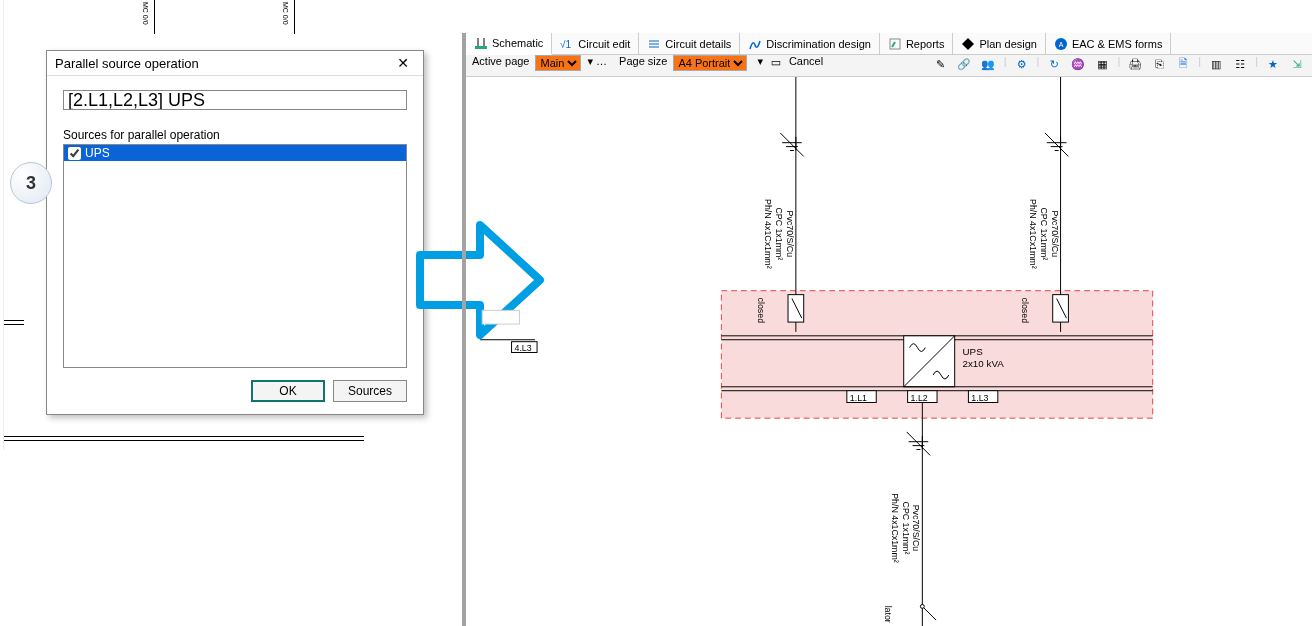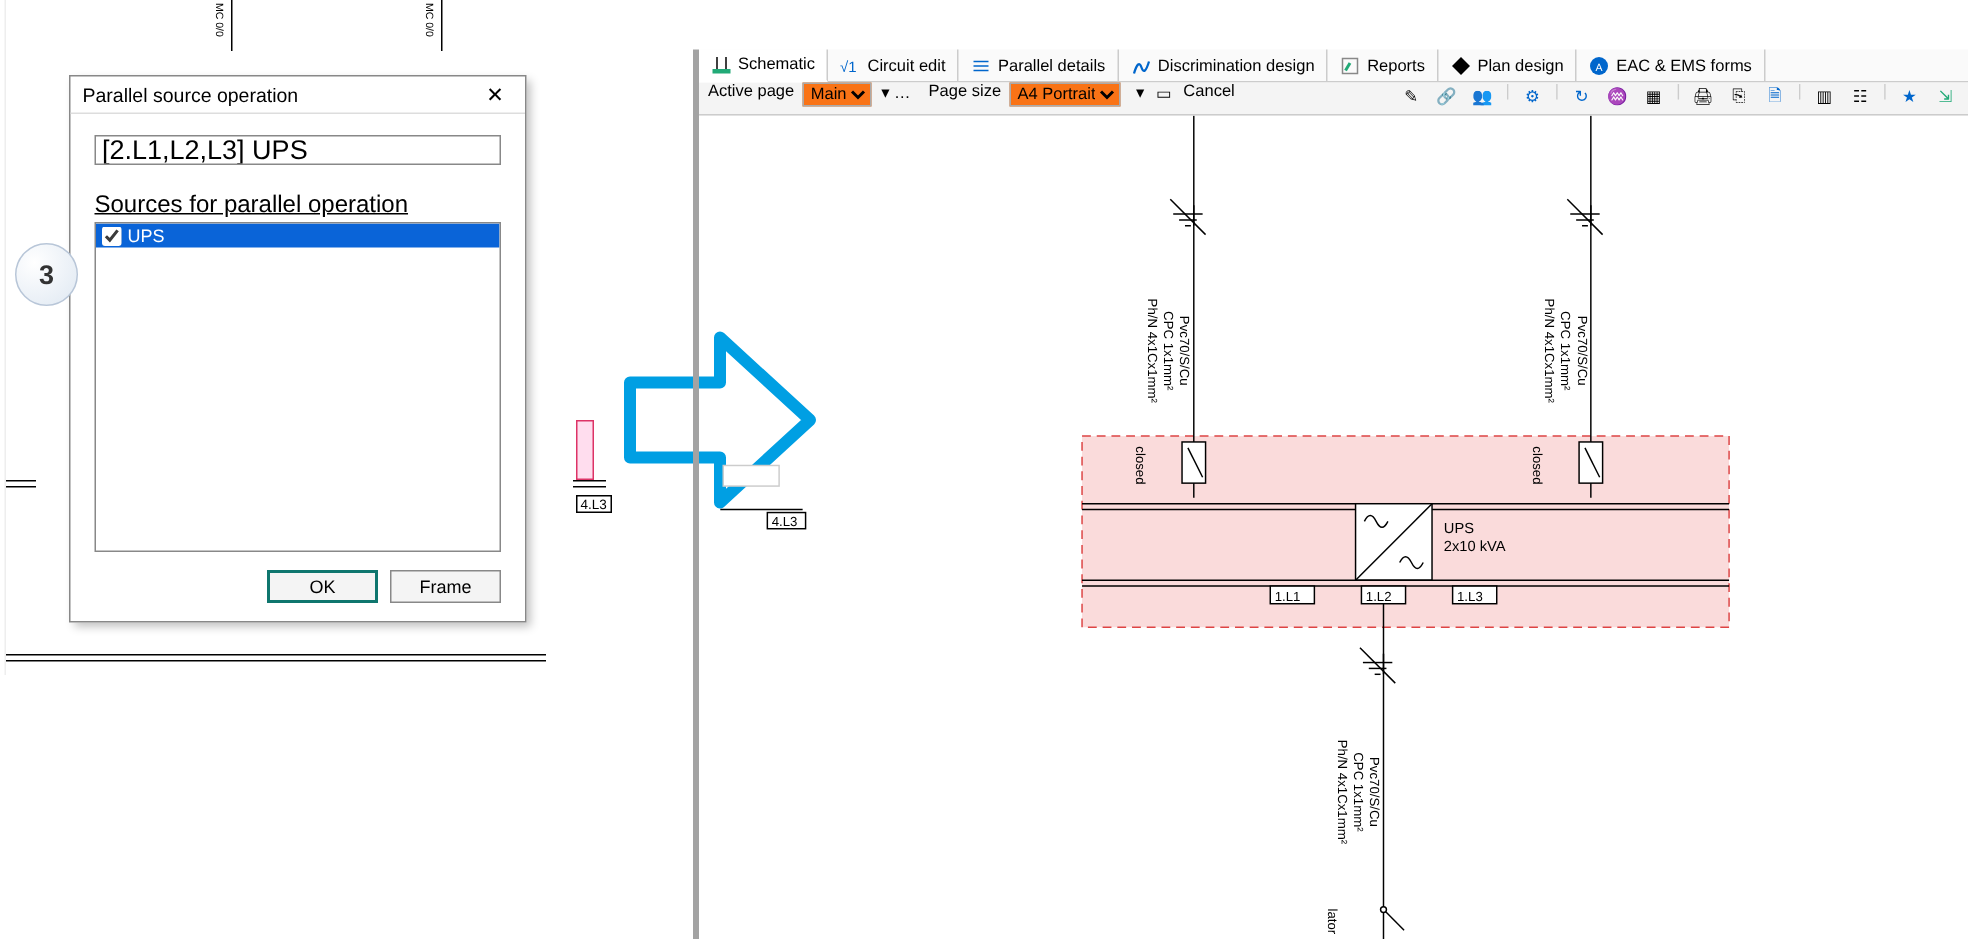--- a/index.html
+++ b/index.html
@@ -1,30 +1,30 @@
 <!DOCTYPE html>
 <html><head>
 <meta charset="utf-8">
 <style>
   * { box-sizing: border-box; margin: 0; padding: 0; font-family: "Segoe UI", Arial, sans-serif; }
   body { width: 1316px; height: 626px; background: #fff; position: relative; overflow: hidden; }
 
   
   .dialog {
-    position: absolute; left: 46px; top: 50px; width: 305px; height: 365px;
+    position: absolute; left: 46px; top: 50px; width: 378px; height: 365px;
     border: 1px solid #888; background: #fff; box-shadow: 3px 3px 6px rgba(0,0,0,.25);
     display: flex; flex-direction: column;
   }
   .dialog-titlebar { display: flex; align-items: center; justify-content: space-between; padding: 4px 8px; border-bottom: 1px solid #ddd; }
   .dialog-title { font-size: 13px; }
   .dialog-close { width: 24px; text-align: center; font-size: 14px; cursor: pointer; background:none;border:none; }
   .dialog-body { padding: 14px 16px 0 16px; flex: 1; display: flex; flex-direction: column; }
   .field-label { font-size: 12px; margin-bottom: 2px; }
   .field-input { width: 100%; height: 20px; border: 1px solid #888; font-size: 18px; padding: 0 4px; }
-  .list-label { font-size: 16px; margin-top: 18px; margin-bottom: 2px; text-decoration: underline; }
+  .list-label { font-size: 12px; margin-top: 18px; margin-bottom: 2px; }
   .list-box { flex: 1; border: 1px solid #888; overflow: hidden; min-height:170px; }
   .list-item { display: flex; align-items: center; padding: 1px 4px; font-size: 12px; color:#fff; background:#0a64d8; }
   .list-item input[type=checkbox] { margin-right: 4px; accent-color:#fff;}
   .dialog-footer { display: flex; justify-content: flex-end; gap: 8px; padding: 12px 16px; }
   .btn { width: 74px; height: 22px; font-size: 12px; border: 1px solid #888; background: #f4f4f4; cursor: pointer; }
   .btn.primary { border: 2px solid #0f766e; }
 
   
   .step-badge {
     position: absolute; left: 10px; top: 162px; width: 42px; height: 42px; border-radius: 50%;
@@ -94,21 +94,21 @@
     <div class="list-label">Sources for parallel operation</div>
     <div class="list-box">
       <label class="list-item">
         <input type="checkbox" checked="" style="">
         <span>UPS</span>
       </label>
     </div>
   </div>
   <div class="dialog-footer">
     <button class="btn primary">OK</button>
-    <button class="btn">Frame</button>
+    <button class="btn">Sources</button>
   </div>
 </div>
 
 <div class="step-badge">
     <span>3</span>
   </div>
 
 <div class="arrow">
   <svg viewBox="0 0 140 140">
     <path d="M10 45 H70 V15 L130 70 L70 125 V95 H10 Z" fill="#fff" stroke="#009fe3" stroke-width="8" stroke-linejoin="round"></path>
@@ -137,21 +137,21 @@
       <span>Circuit edit</span>
     </div>
     <div class="rtab">
       <span class="ricon">
           <svg width="14" height="14">
             <line x1="2" y1="4" x2="12" y2="4" stroke="#06c"></line>
             <line x1="2" y1="7" x2="12" y2="7" stroke="#06c"></line>
             <line x1="2" y1="10" x2="12" y2="10" stroke="#06c"></line>
           </svg>
         </span>
-      <span>Parallel details</span>
+      <span>Circuit details</span>
     </div>
     <div class="rtab">
       <span class="ricon">
           <svg width="14" height="14">
             <path d="M2 12 Q5 2 7 8 Q9 14 12 4" fill="none" stroke="#06c" stroke-width="1.5"></path>
           </svg>
         </span>
       <span>Discrimination design</span>
     </div>
     <div class="rtab">

